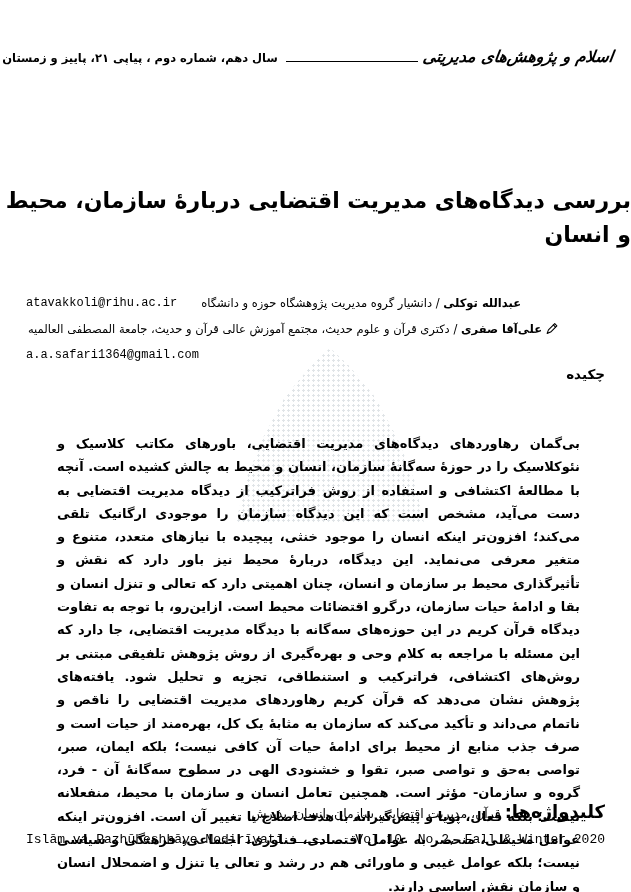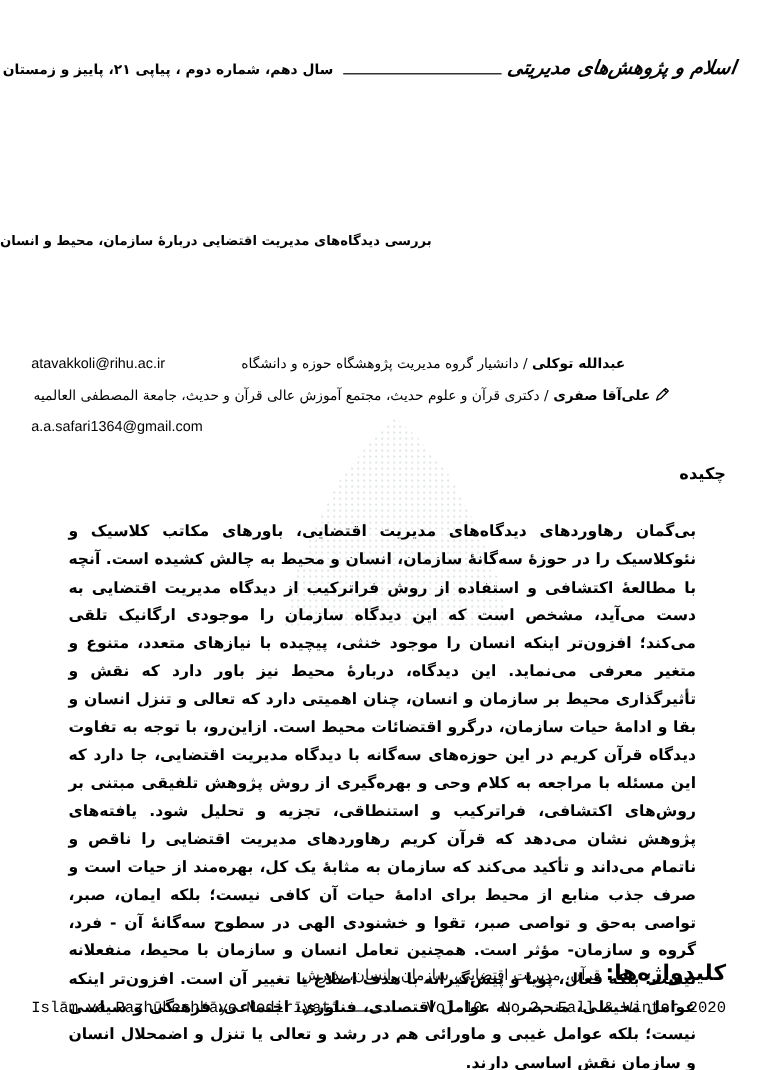--- a/index.html
+++ b/index.html
@@ -9,40 +9,40 @@
   
   .header { position:absolute; top:38px; left:26px; right:18px; height:36px;
             direction:rtl; display:flex; align-items:center; }
   .logo { display:inline-block; font-size:16px; font-weight:600; font-style:italic;
           transform:skewX(-8deg); white-space:nowrap; letter-spacing:-0.5px; }
   .header-rule { width:132px; flex:0 0 auto; border-top:1.5px solid #000;
                  margin:10px 5px 0 8px; }
   .issue-info { font-size:11.5px; font-weight:bold; white-space:nowrap; margin-top:4px; }
 
   
-  .title { position:absolute; top:184px; left:0; right:0; margin:0; text-align:left;
-           direction:rtl; font-size:11px; font-weight:bold; line-height:34px; }
+  .title { position:absolute; top:184px; left:0; right:0; margin:0; text-align:right;
+           direction:rtl; font-size:22px; font-weight:bold; line-height:34px; }
 
   
   .authors { position:absolute; top:290px; left:26px; right:26px; direction:rtl;
              font-size:11.5px; }
   .author-row { position:relative; height:26px; line-height:26px; text-align:right;
                 white-space:nowrap; }
   .indent-a { padding-right:84px; }
   .indent-b { padding-right:46px; }
   .author-name { font-weight:bold; }
   .email { position:absolute; left:0; top:0; direction:ltr; unicode-bidi:embed;
-           font-family:Liberation Sans, sans-serif; font-size:12px;text-align:center; }
+           font-family:Liberation Mono, monospace; font-size:12px;text-align:center; }
   .pen-icon { display:inline-block; width:14px; height:13px; vertical-align:-2px;
               margin-left:3px; }
   .pen-icon svg { width:14px; height:13px; }
   .dates { font-weight:bold; }
 
   
-  .abstract-heading { position:absolute; top:387px; right:26px; direction:rtl;
+  .abstract-heading { position:absolute; top:366px; right:26px; direction:rtl;
                       font-size:13.5px; font-weight:bold; }
   .abstract-body { position:absolute; top:419px; right:51px; left:57px; direction:rtl;
                    text-align:justify; font-size:13px; font-weight:bold; line-height:23.3px; }
 
   
   .watermark { position:absolute; top:348px; left:236px; width:188px; height:175px;
                background:radial-gradient(#8fa0a8 1px, transparent 1.3px);
                background-size:5px 5px;
                clip-path:polygon(50% 0%, 60% 10%, 74% 28%, 86% 52%, 95% 76%, 100% 100%,
                                  0% 100%, 5% 76%, 14% 52%, 26% 28%, 40% 10%);

